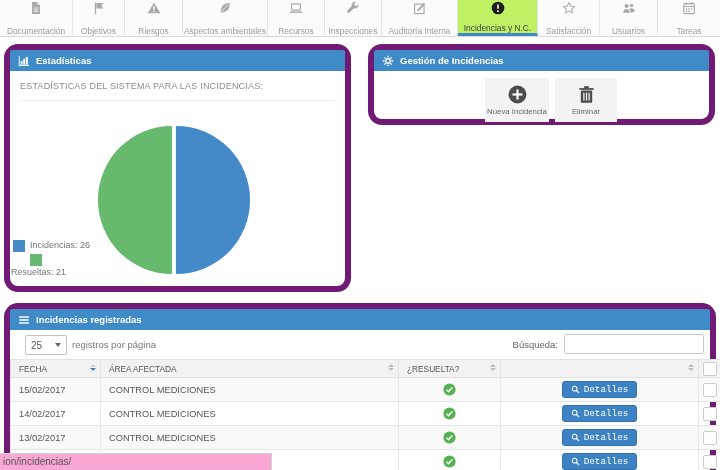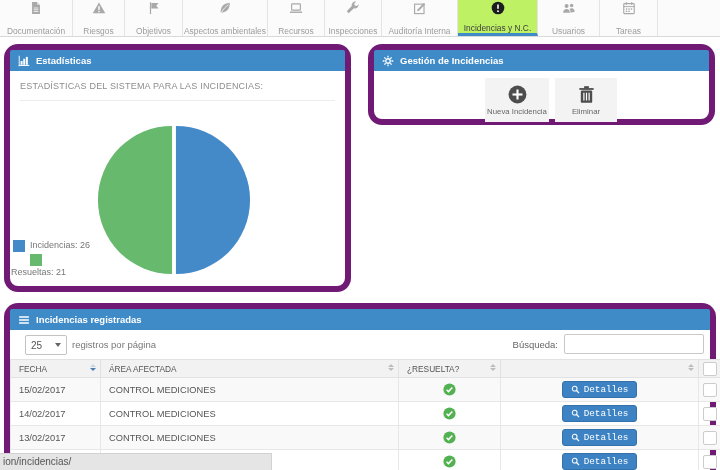--- a/index.html
+++ b/index.html
@@ -86,58 +86,58 @@
   .sort.desc .car.dn{border-top-color:#4a7fb5}
   .check svg{width:13px;height:13px;vertical-align:middle}
   .btn-detalles{display:inline-flex;align-items:center;gap:4px;background:#3d83c3;color:#fff;
     border:1px solid #3372ab;border-radius:3px;font-size:9.3px;padding:2px 8px;cursor:pointer;
     font-family:Liberation Mono, monospace;vertical-align:middle}
   .btn-detalles .micon{line-height:0}
   .btn-detalles svg{width:9px;height:9px}
   .cbx{display:inline-block;width:12px;height:12px;border:1px solid #ccc;border-radius:2px;background:#fff;
     vertical-align:middle;cursor:pointer}
   
-  #status-bar{position:absolute;left:0;top:453px;width:272px;height:17px;background:#e5e5e5;
+  #status-bar{position:absolute;left:0;top:453px;width:272px;height:17px;background:#f9a8d4;
     border:1px solid #d2d2d2;border-left:none;border-bottom:none;font-size:10px;color:#555;
     padding:2px 6px 0 3px;box-sizing:border-box;z-index:5;white-space:nowrap;overflow:hidden}
 </style>
 </head>
 <body>
 
 <nav id="topnav">
   <div class="nav-item">
     <span class="icon"><svg viewBox="0 0 16 16">
           <path d="M3.5 1.2h5.6l3.4 3.4v10.2H3.5z" fill="currentColor"></path>
           <path d="M9.1 1.2l3.4 3.4H9.1z" fill="#fff" fill-opacity="0.5"></path>
           <g stroke="#fff" stroke-width="0.9">
             <path d="M5.4 8h5.2M5.4 10h5.2M5.4 12h5.2"></path>
           </g>
         </svg></span>
     <span class="label">Documentación</span>
   </div>
 
   <div class="nav-item">
     <span class="icon"><svg viewBox="0 0 16 16">
+          <path d="M4 1.5v13.5" stroke="currentColor" stroke-width="1.4"></path>
+          <path d="M5 2.3h8.2l-2.6 3.1 2.6 3.1H5z" fill="currentColor"></path>
+        </svg></span>
+    <span class="label">Objetivos</span>
+  </div>
+
+  <div class="nav-item">
+    <span class="icon"><svg viewBox="0 0 16 16">
           <path d="M8 1.8L15.2 14H.8z" fill="currentColor"></path>
           <rect x="7.2" y="5.8" width="1.6" height="4.4" fill="#fff"></rect>
           <rect x="7.2" y="11.2" width="1.6" height="1.6" fill="#fff"></rect>
         </svg></span>
     <span class="label">Riesgos</span>
   </div>
 
   <div class="nav-item">
     <span class="icon"><svg viewBox="0 0 16 16">
-          <path d="M4 1.5v13.5" stroke="currentColor" stroke-width="1.4"></path>
-          <path d="M5 2.3h8.2l-2.6 3.1 2.6 3.1H5z" fill="currentColor"></path>
-        </svg></span>
-    <span class="label">Objetivos</span>
-  </div>
-
-  <div class="nav-item">
-    <span class="icon"><svg viewBox="0 0 16 16">
           <path d="M13.5 2.3C5.6 2.3 3 7.4 3 13.2c6.2 0 10.5-3.2 10.5-10.9z" fill="currentColor"></path>
           <path d="M4 13.2c1.8-4 4.8-6.8 8-8.8" stroke="#fff" stroke-width="0.9" fill="none"></path>
         </svg></span>
     <span class="label">Aspectos ambientales</span>
   </div>
 
   <div class="nav-item">
     <span class="icon"><svg viewBox="0 0 16 16">
           <rect x="3" y="3.3" width="10" height="7.2" rx="0.6" fill="none" stroke="currentColor" stroke-width="1.3"></rect>
           <path d="M1 12.8h14" stroke="currentColor" stroke-width="1.6"></path>
@@ -162,20 +162,26 @@
 
   <div class="nav-item active">
     <span class="icon"><svg viewBox="0 0 16 16">
           <circle cx="8" cy="8" r="7.2" fill="currentColor"></circle>
           <rect x="7.1" y="3.6" width="1.8" height="5.6" rx="0.9" fill="#fff"></rect>
           <circle cx="8" cy="11.6" r="1.1" fill="#fff"></circle>
         </svg></span>
     <span class="label">Incidencias y N.C.</span>
   </div>
 
+  <div class="nav-item">
+    <span class="icon"><svg viewBox="0 0 16 16">
+          <path d="M8 1.8l1.9 3.9 4.3.6-3.1 3 .7 4.3L8 11.6l-3.8 2 .7-4.3-3.1-3 4.3-.6z" fill="none" stroke="currentColor" stroke-width="1.2"></path>
+        </svg></span>
+    <span class="label">Satisfacción</span>
+  </div>
 
   <div class="nav-item">
     <span class="icon"><svg viewBox="0 0 16 16">
           <circle cx="5.2" cy="5.6" r="2.3" fill="currentColor"></circle>
           <circle cx="11" cy="5.2" r="2" fill="currentColor"></circle>
           <path d="M1.3 13.4c0-2.7 1.6-4.4 3.9-4.4s3.9 1.7 3.9 4.4z" fill="currentColor"></path>
           <path d="M9.8 13.4c.1-1.9-.4-3.3-1.3-4.2.7-.6 1.5-1 2.5-1 2 0 3.5 1.6 3.5 4.1z" fill="currentColor"></path>
         </svg></span>
     <span class="label">Usuarios</span>
   </div>

